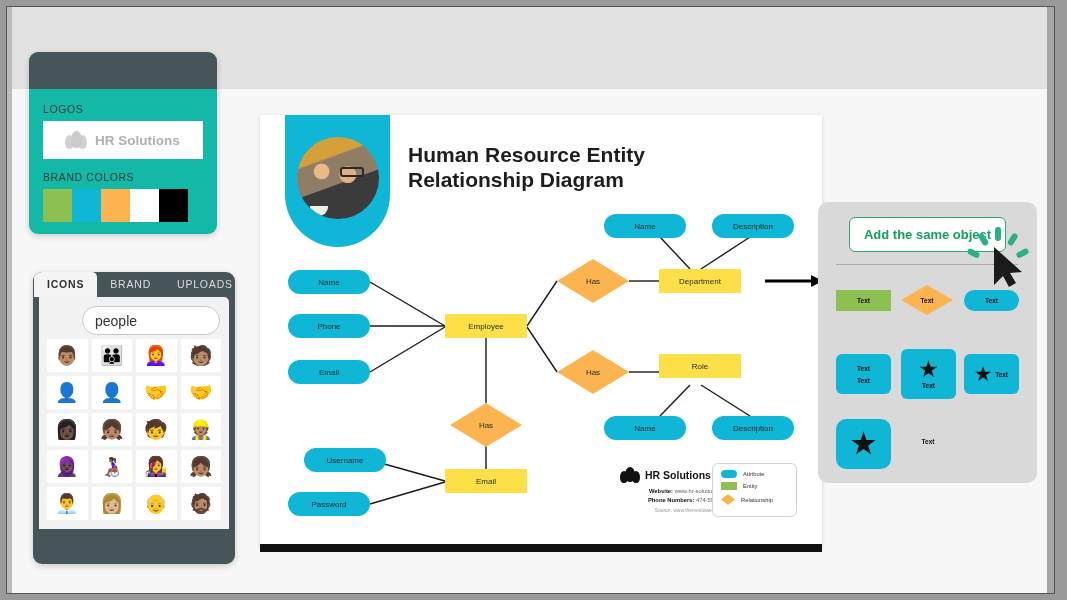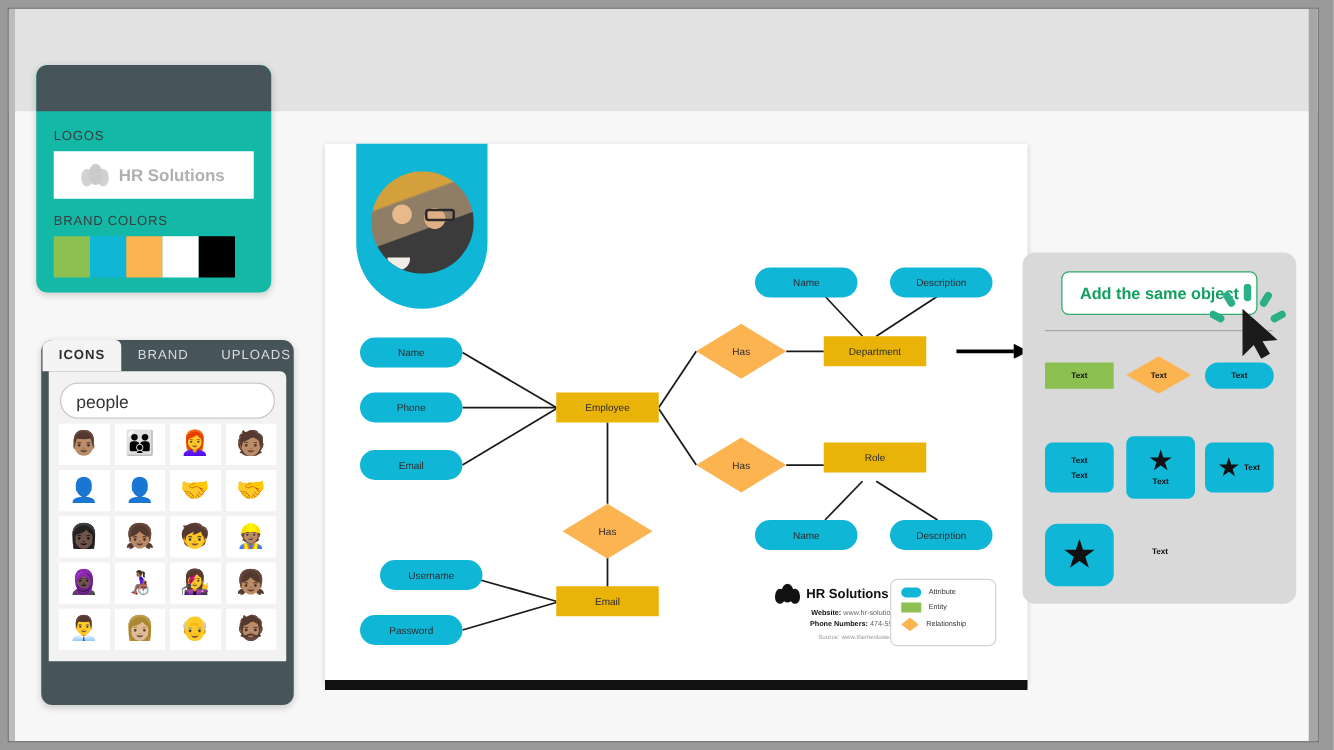--- a/index.html
+++ b/index.html
@@ -59,21 +59,21 @@
     font-size:10.5px;letter-spacing:.8px;color:#dcdcdc;padding:6px 13px 0 13px;
     text-align:center;
   }
   .tab.active{
     background:#f4f4f4;color:#303030;border-radius:5px 5px 0 0;font-weight:bold;
   }
   .icons-body{
     position:absolute;left:6px;top:25px;width:190px;height:232px;
     background:#f2f2f2;border-radius:0 5px 0 0;
   }
-  .search-wrap{padding:9px 9px 4px 9px;}
+  .search-wrap{padding:9px 9px 4px 9px;margin-left:34px;}
   .search-box{
     background:#fff;border:1px solid #c9c9c9;border-radius:15px;height:27px;
     display:flex;align-items:center;padding:0 10px;
   }
   .search-box input{
     border:none;outline:none;flex:1;font-size:14px;color:#333;
     font-family:"Liberation Sans",sans-serif;background:transparent;
   }
   .icon-grid{
     display:grid;grid-template-columns:repeat(4,1fr);gap:4px;padding:0 8px;
@@ -118,21 +118,21 @@
   .subtitle{
     position:absolute;left:407px;top:28px;width:120px;
     font-size:8px;color:#555;line-height:1.55;
   }
 
   
   .er{position:absolute;left:0;top:0;width:562px;height:432px;}
   .node{position:absolute;display:flex;align-items:center;justify-content:center;
         font-size:8px;color:#2b2b2b;box-sizing:border-box;text-align:center;}
   .attr{background:#10b6d6;border-radius:20px;width:82px;height:24px;}
-  .entity{background:#eab308;width:82px;height:24px;text-align:right;}
+  .entity{background:#fde047;width:82px;height:24px;text-align:right;}
   .rel{background:#fbb450;width:72px;height:44px;
        clip-path:polygon(50% 0,100% 50%,50% 100%,0 50%);}
   .er svg{position:absolute;left:0;top:0;}
 
   
   .foot-logo{position:absolute;left:360px;top:352px;display:flex;align-items:center;gap:5px;}
   .foot-glyph{width:20px;height:16px;position:relative;}
   .foot-glyph i{position:absolute;background:#111;border-radius:50% 50% 45% 45%;}
   .fg1{left:0;top:4px;width:8px;height:12px;}
   .fg2{right:0;top:4px;width:8px;height:12px;}
@@ -248,20 +248,21 @@
     <div class="icons-foot"></div>
   </div>
 
   <div class="canvas">
     <div class="hero">
       <div class="hero-photo">
         <div class="cup"></div>
           <div class="glass"></div>
       </div>
     </div>
+    <div class="title">Human Resource Entity Relationship Diagram</div>
 
     <div class="er">
       <svg width="562" height="432">
         <g stroke="#1a1a1a" stroke-width="1.4" fill="none">
           <line x1="110" y1="167" x2="185" y2="211"></line>
           <line x1="110" y1="211" x2="185" y2="211"></line>
           <line x1="110" y1="257" x2="185" y2="212"></line>
           <line x1="267" y1="211" x2="297" y2="166"></line>
           <line x1="267" y1="212" x2="297" y2="257"></line>
           <line x1="226" y1="223" x2="226" y2="288"></line>

